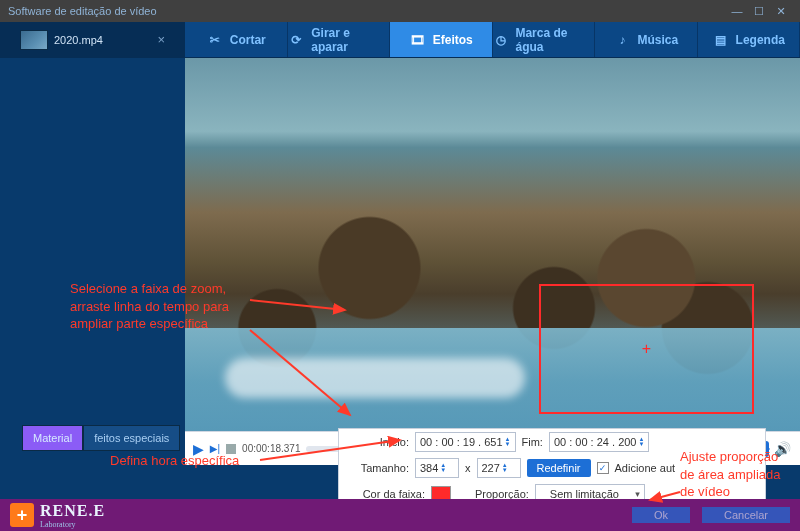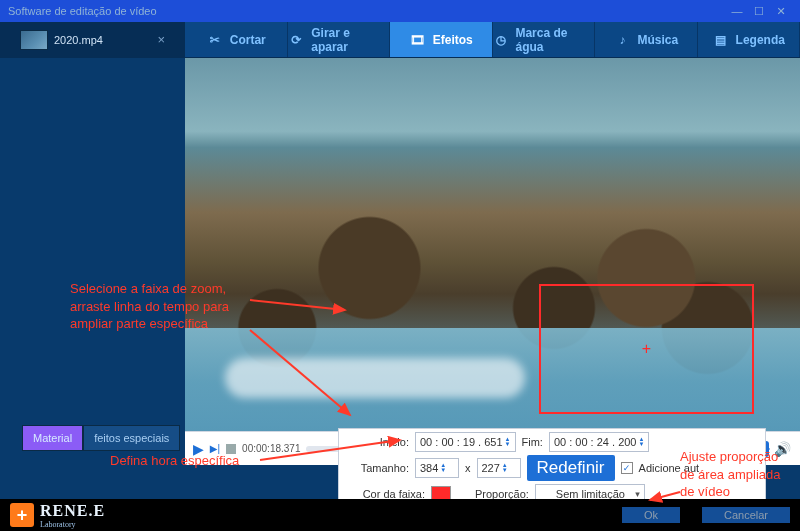--- a/index.html
+++ b/index.html
@@ -1,19 +1,19 @@
 <!DOCTYPE html>
 <html><head>
 <meta charset="utf-8">
 <style>
   * { box-sizing: border-box; margin: 0; padding: 0; }
   body { width: 800px; height: 531px; font-family: Arial, sans-serif; font-size: 11px; background: #083a6c; overflow: hidden; position: relative; }
 
   
-  .titlebar { height: 22px; background: #1d4ed8; color: #8fb3d6; display: flex; align-items: center; padding: 0 8px; font-size: 11px; justify-content: center; }
+  .titlebar { height: 22px; background: #404040; color: #8fb3d6; display: flex; align-items: center; padding: 0 8px; font-size: 11px; justify-content: center; }
   .titlebar .spacer { flex: 1; }
   .titlebar .winbtn { width: 22px; text-align: center; color: #8fb3d6; cursor: pointer; }
 
   
   .toolbar { height: 36px; display: flex; background: #0b4785; align-items: stretch; border-bottom: 1px solid #062d55; }
   .filechip { width: 185px; background: #062d55; display: flex; align-items: center; padding: 0 20px; color: #cfe2f5; font-size: 11px; gap: 6px; }
   .filechip .thumb { width: 28px; height: 20px; background: linear-gradient(135deg,#3a6b8f,#5a8fb2 60%,#7aa9c6); border: 1px solid #0a2a45; }
   .filechip .close { margin-left: auto; color: #7aa0c8; font-size: 13px; cursor: pointer; }
 
   .tabs { flex: 1; display: flex; }
@@ -58,30 +58,30 @@
   .spkbtn { color:#1d6fd6; font-size:14px; }
 
   
   .settings { position: absolute; left: 338px; top: 428px; width: 428px; height: 98px; background: #fff; border: 1px solid #c8d0dc; font-size: 11px; color: #333; }
   .srow { display: flex; align-items: center; height: 26px; padding: 0 10px; gap: 6px; }
   .srow label { text-align: right; }
   .tinput { border: 1px solid #b6c0d0; height: 20px; display:inline-flex; align-items:center; padding:0 4px; font-size:11px; background:#fff; }
   .spin { display:inline-flex; flex-direction:column; margin-left:2px; }
   .spin span { font-size:6px; color:#1d6fd6; line-height:5px; cursor:pointer; }
   .numbox { width: 44px; }
-  .btn { background:#1d6fd6; color:#fff; border:none; padding:3px 10px; border-radius:2px; font-size:17px; cursor:pointer; }
+  .btn { background:#1d6fd6; color:#fff; border:none; padding:3px 10px; border-radius:2px; font-size:11px; cursor:pointer; }
   .colorswatch { width:20px; height:16px; background:#ff2a2a; border:1px solid #999; }
-  .select { border:1px solid #b6c0d0; height:20px; padding:0 18px 0 20px; position:relative; display:inline-flex; align-items:center; min-width:110px; }
+  .select { border:1px solid #b6c0d0; height:20px; padding:0 18px 0 14px; position:relative; display:inline-flex; align-items:center; min-width:110px; }
   .select::after { content:"▾"; position:absolute; right:4px; color:#555; font-size:9px; }
   .closex { position:absolute; left:6px; bottom:4px; color:#1d6fd6; font-size:16px; font-weight:bold; cursor:pointer; }
   .checkok { position:absolute; right:6px; bottom:4px; color:#1d6fd6; font-size:16px; font-weight:bold; cursor:pointer; }
   .chk { width:12px; height:12px; border:1px solid #888; display:inline-flex; align-items:center; justify-content:center; font-size:9px; color:#1d6fd6; background:#fff; }
 
   
-  .footer { position:absolute; left:0; bottom:0; width:800px; height:32px; background:#000000; display:flex; align-items:center; padding:0 10px; gap:22px; }
+  .footer { position:absolute; left:0; bottom:0; width:800px; height:32px; background:#701a75; display:flex; align-items:center; padding:0 10px; gap:12px; }
   .brandbox { display:flex; align-items:center; gap:6px; }
   .brandicon { width:24px; height:24px; background:#ff7a1a; border-radius:3px; position:relative; }
   .brandicon::before { content:"+"; color:#fff; position:absolute; inset:0; display:flex; align-items:center; justify-content:center; font-size:18px; font-weight:bold; }
   .brandtext { color:#e8f2fc; font-family: Georgia, serif; }
   .brandtext .r { font-size:16px; font-weight:bold; letter-spacing:1px; }
   .brandtext .lab { font-size:8px; color:#9ec3e8; }
   .footer .spacer { flex:1; }
   .fbtn { background:#1d6fd6; color:#c6ddf5; border:none; padding:2px 22px; font-size:11px; opacity:0.7; }
 
   

